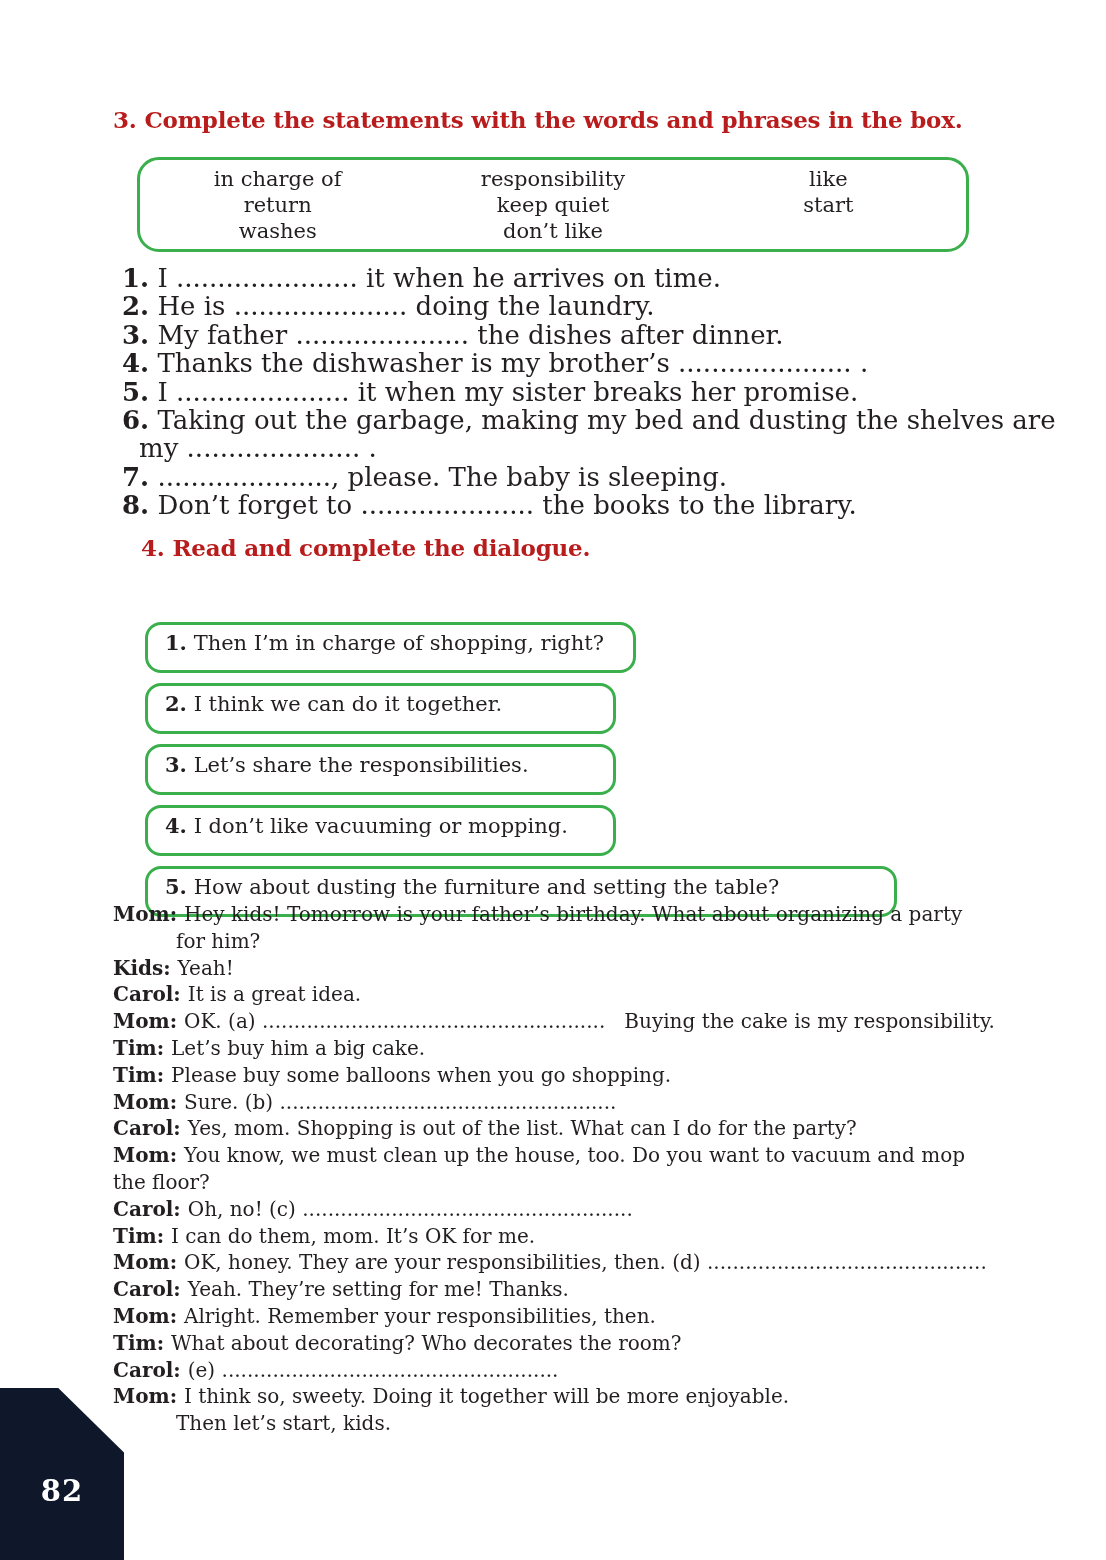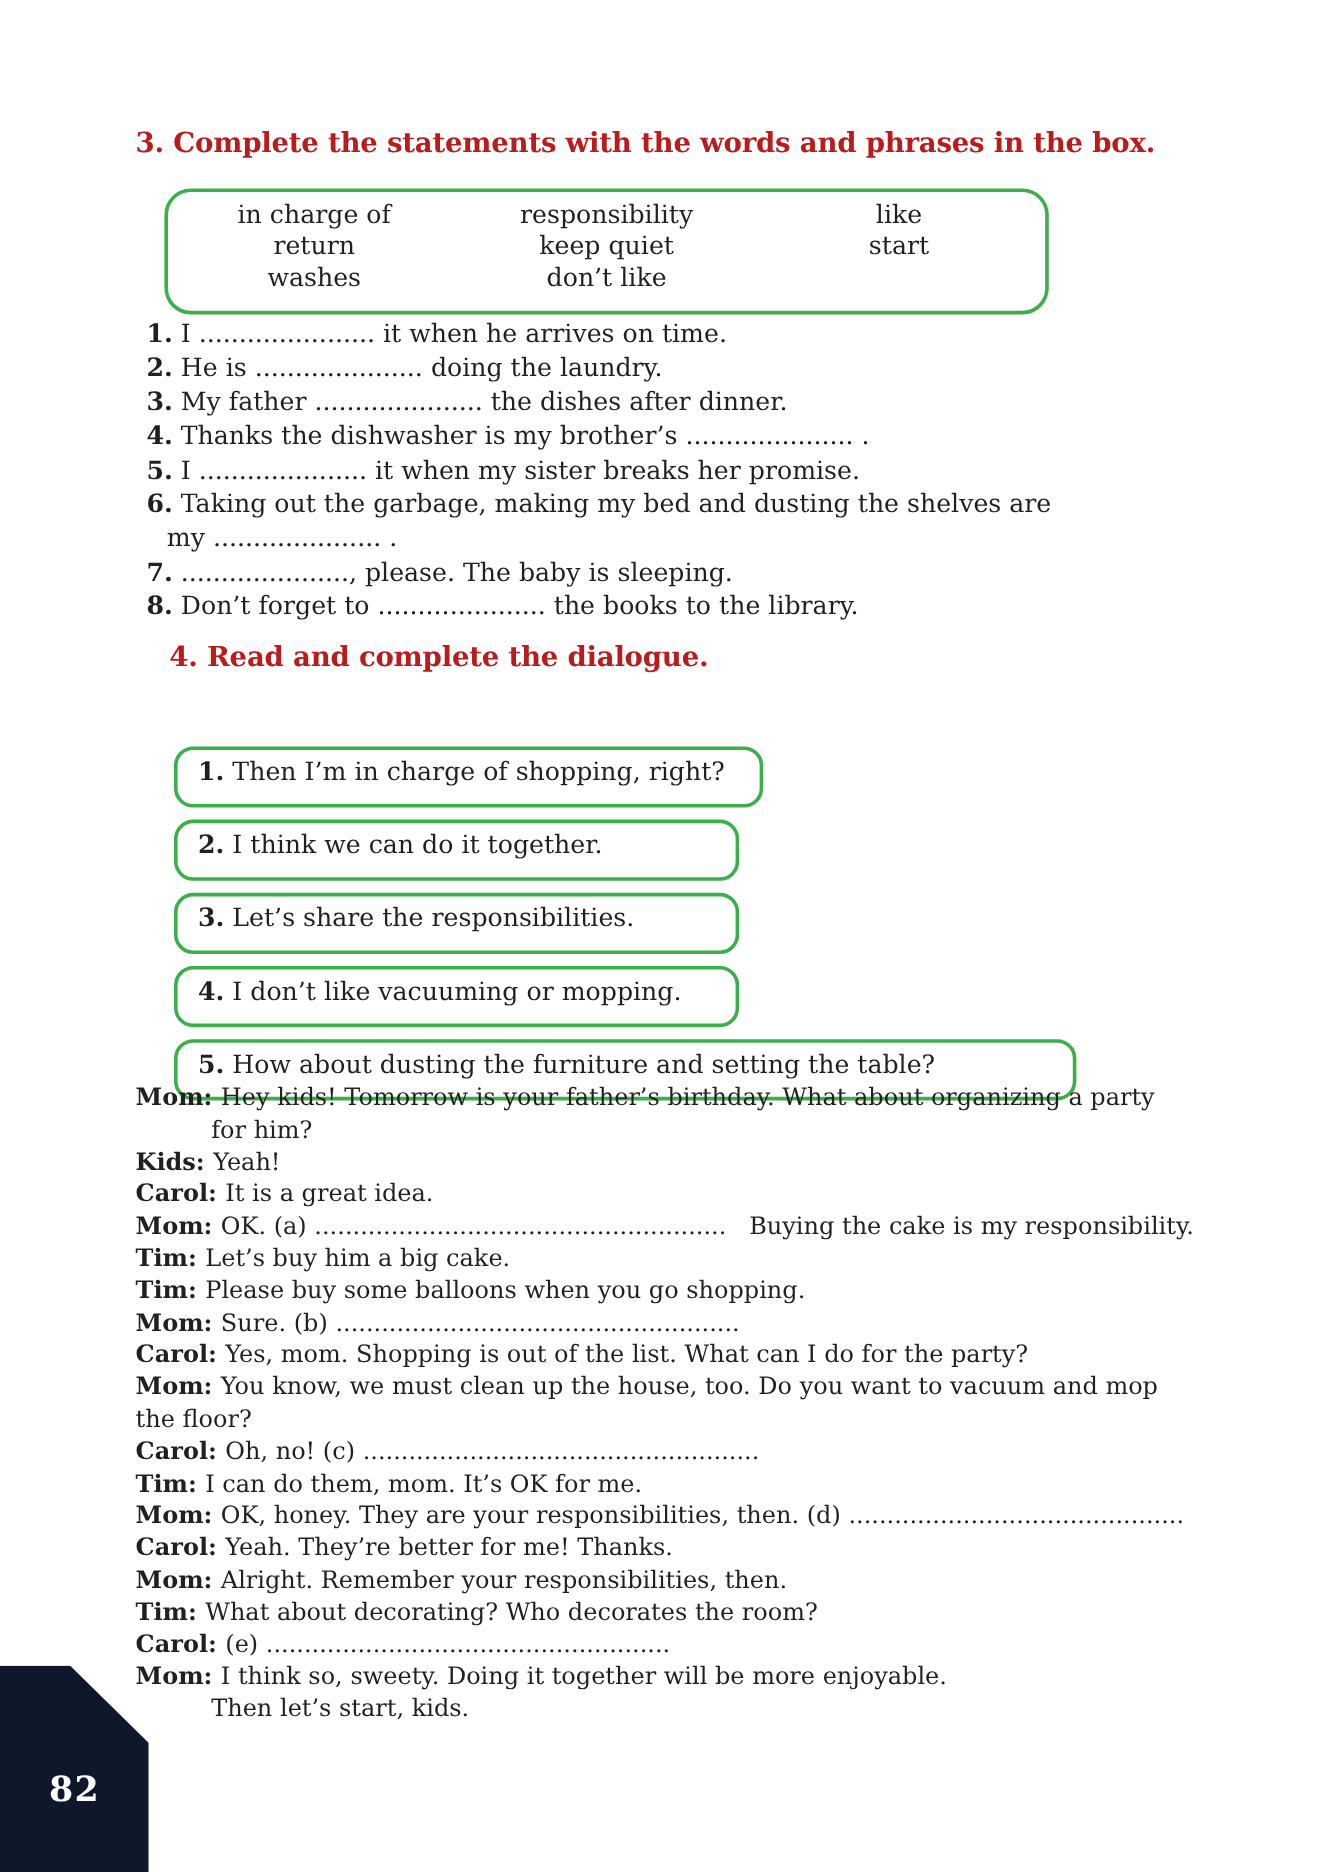--- a/index.html
+++ b/index.html
@@ -14,31 +14,31 @@
   .sec-title {
     position:absolute; left:113px;
     font-size:23px; font-weight:700; letter-spacing:-0.2px;
     white-space:nowrap; color:#b91c1c;
   }
   #sec3-title { top:106px; }
   #sec4-title { top:534px;margin-left:28px; }
 
   .word-box {
     position:absolute; left:137px; top:157px;
-    width:737px; box-sizing:border-box;
+    width:832px; box-sizing:border-box;
     border:3px solid #3aaf4c; border-radius:22px;
     display:grid; grid-template-columns:1fr 1fr 1fr;
-    padding:6px 0 15px 0;
+    padding:6px 0 5px 0;
     font-size:21px; line-height:26px;
   }
   .word-box span { text-align:center; }
 
   .list {
     position:absolute; left:122px; top:264px; width:900px;
-    font-size:21px; line-height:28.4px;
+    font-size:26px; line-height:28.4px;
   }
   .li { padding-left:17px; text-indent:-17px; white-space:nowrap; }
   .li b { font-weight:700; }
   .li-cont { display:block; text-indent:0; white-space:nowrap; }
 
   .options { position:absolute; left:145px; top:622px; }
   .opt {
     display:block; width:fit-content; box-sizing:border-box;
     border:3px solid #3aaf4c; border-radius:16px;
     padding:4px 17px 13px 17px; margin-bottom:10px;
@@ -115,21 +115,21 @@
     <div class="dl"><b>Mom:</b><span>OK. (a) ......................................................&nbsp;&nbsp; Buying the cake is my responsibility.</span></div>
     <div class="dl"><b>Tim:</b><span>Let’s buy him a big cake.</span></div>
     <div class="dl"><b>Tim:</b><span>Please buy some balloons when you go shopping.</span></div>
     <div class="dl"><b>Mom:</b><span>Sure. (b) .....................................................</span></div>
     <div class="dl"><b>Carol:</b><span>Yes, mom. Shopping is out of the list. What can I do for the party?</span></div>
     <div class="dl"><b>Mom:</b><span>You know, we must clean up the house, too. Do you want to vacuum and mop</span></div>
     <div class="dl"><span>the floor?</span></div>
     <div class="dl"><b>Carol:</b><span>Oh, no! (c) ....................................................</span></div>
     <div class="dl"><b>Tim:</b><span>I can do them, mom. It’s OK for me.</span></div>
     <div class="dl"><b>Mom:</b><span>OK, honey. They are your responsibilities, then. (d) ............................................</span></div>
-    <div class="dl"><b>Carol:</b><span>Yeah. They’re better for me! Thanks.</span></div>
+    <div class="dl"><b>Carol:</b><span>Yeah. They’re setting for me! Thanks.</span></div>
     <div class="dl"><b>Mom:</b><span>Alright. Remember your responsibilities, then.</span></div>
     <div class="dl"><b>Tim:</b><span>What about decorating? Who decorates the room?</span></div>
     <div class="dl"><b>Carol:</b><span>(e) .....................................................</span></div>
     <div class="dl"><b>Mom:</b><span>I think so, sweety. Doing it together will be more enjoyable.</span></div>
     <div class="dl indent"><span>Then let’s start, kids.</span></div>
   </div>
 
   <div class="badge">
     <span class="badge-num">82</span>
   </div>

